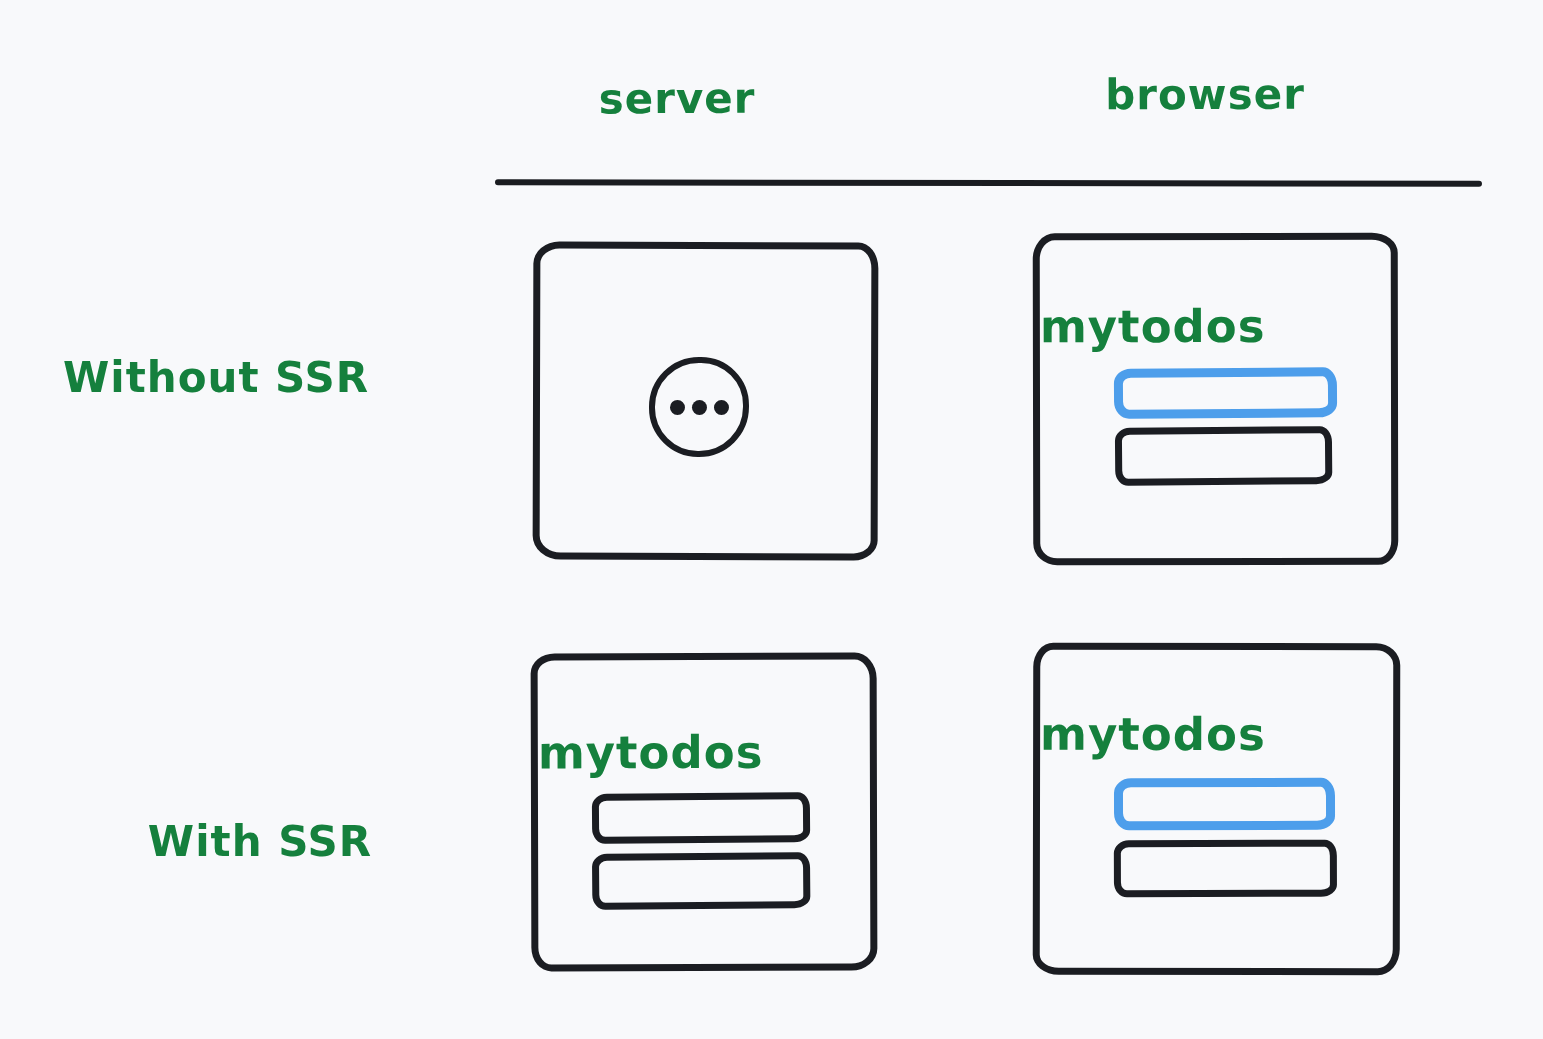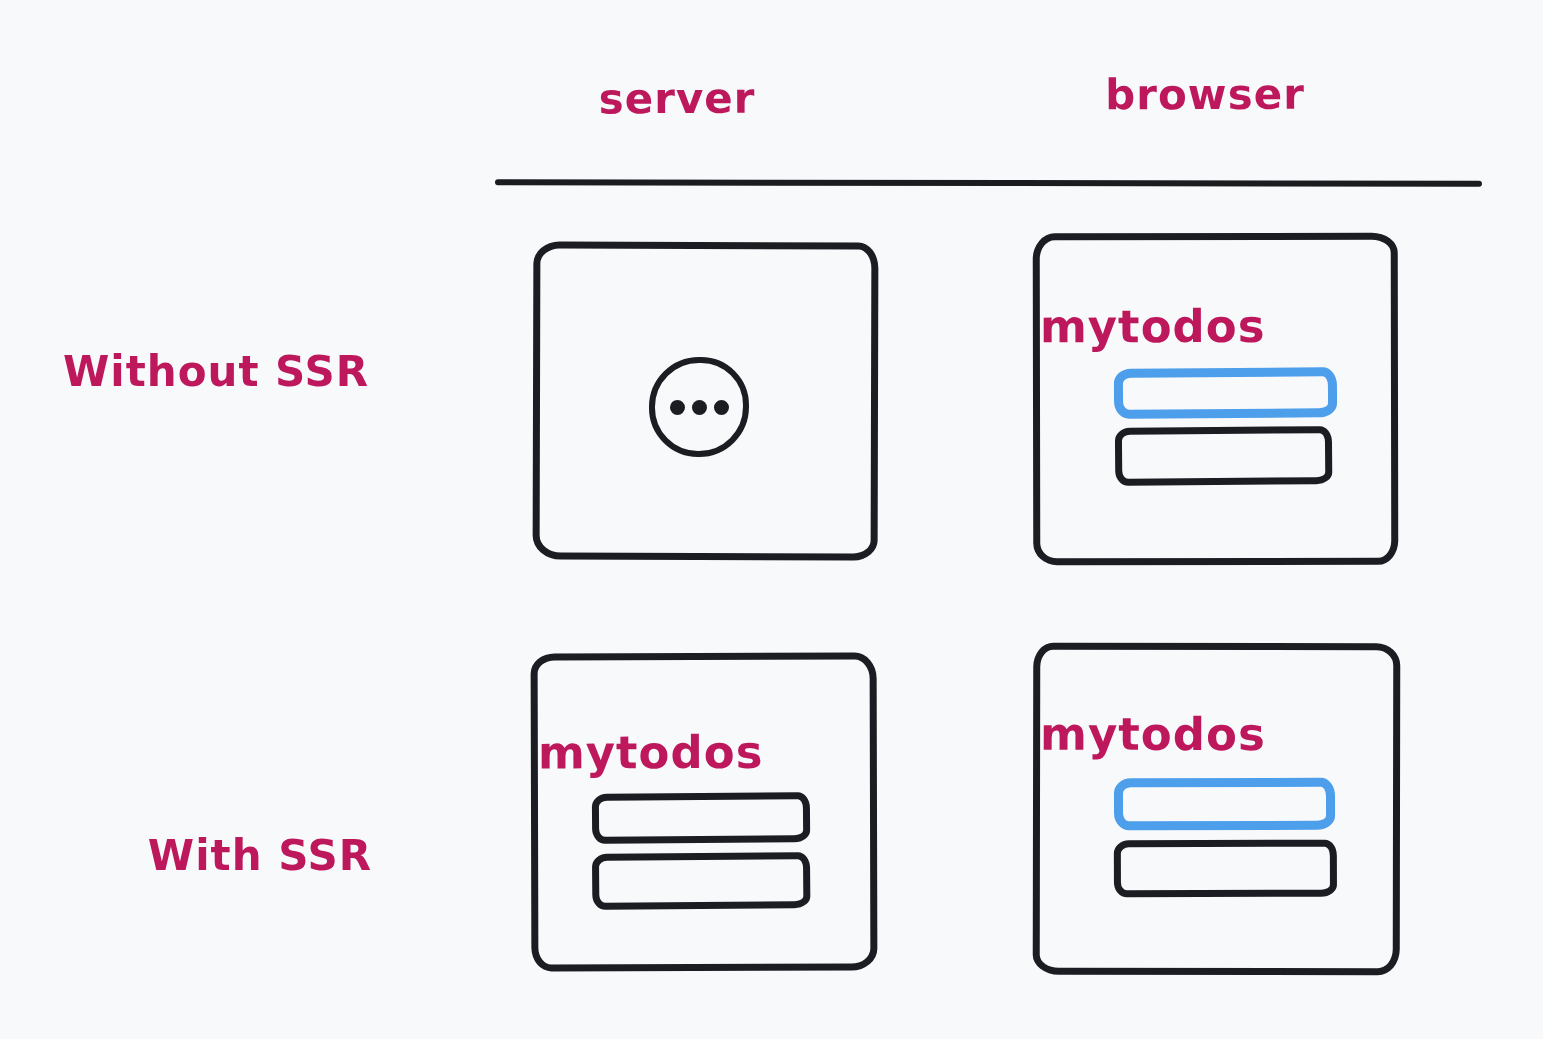--- a/index.html
+++ b/index.html
@@ -1,35 +1,35 @@
 <!DOCTYPE html>
 <html><head>
 <meta charset="utf-8">
 <style>
   html,body{margin:0;padding:0;background:#f8f9fb;}
   .canvas{
     position:relative;width:1543px;height:1039px;background:#f8f9fb;
-    font-family:"DejaVu Sans","Liberation Sans",sans-serif;color:#be185d;overflow:hidden;
+    font-family:"DejaVu Sans","Liberation Sans",sans-serif;color:#15803d;overflow:hidden;
   }
   .col-header{
     position:absolute;font-size:42px;font-weight:700;text-align:center;
     letter-spacing:1px;line-height:1.1;
   }
   .col-header.server{left:527px;top:76px;width:300px;transform:rotate(-0.3deg);}
   .col-header.browser{left:1055px;top:72px;width:300px;transform:rotate(-0.2deg);}
   .divider{
     position:absolute;left:495px;top:180px;width:987px;height:6px;
     background:#1a1c20;border-radius:3px;transform:rotate(0.08deg);
   }
   .row-label{
     position:absolute;font-size:42px;font-weight:700;text-align:center;
-    letter-spacing:1px;line-height:1.1;
+    letter-spacing:1px;line-height:1.1;margin-top:6px;
   }
   .row-label.without{left:46px;top:349px;width:340px;}
-  .row-label.with{left:90px;top:833px;width:340px;}
+  .row-label.with{left:90px;top:813px;width:340px;}
   .panel{
     position:absolute;box-sizing:border-box;border:7px solid #1b1d22;background:transparent;
   }
   .panel.tl{left:533px;top:242px;width:345px;height:318px;border-radius:26px 20px 24px 28px/22px 26px 20px 24px;transform:rotate(0.15deg);}
   .panel.tr{left:1033px;top:233px;width:365px;height:332px;border-radius:22px 26px 20px 24px/26px 20px 24px 22px;transform:rotate(-0.1deg);}
   .panel.bl{left:531px;top:653px;width:346px;height:318px;border-radius:24px 22px 26px 20px/20px 26px 22px 24px;transform:rotate(-0.15deg);}
   .panel.br{left:1033px;top:643px;width:367px;height:332px;border-radius:20px 24px 22px 26px/24px 22px 26px 20px;transform:rotate(0.1deg);}
   .ellipsis-circle{
     position:absolute;left:109px;top:108px;width:100px;height:100px;
     box-sizing:border-box;border:6px solid #1b1d22;border-radius:50% 48% 50% 49%;

